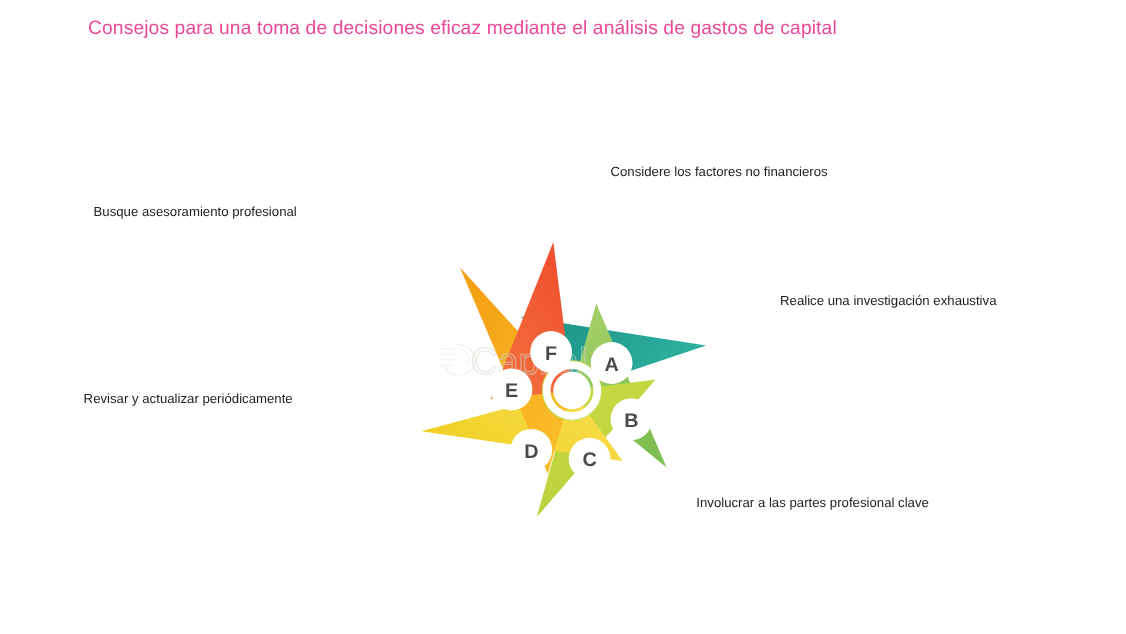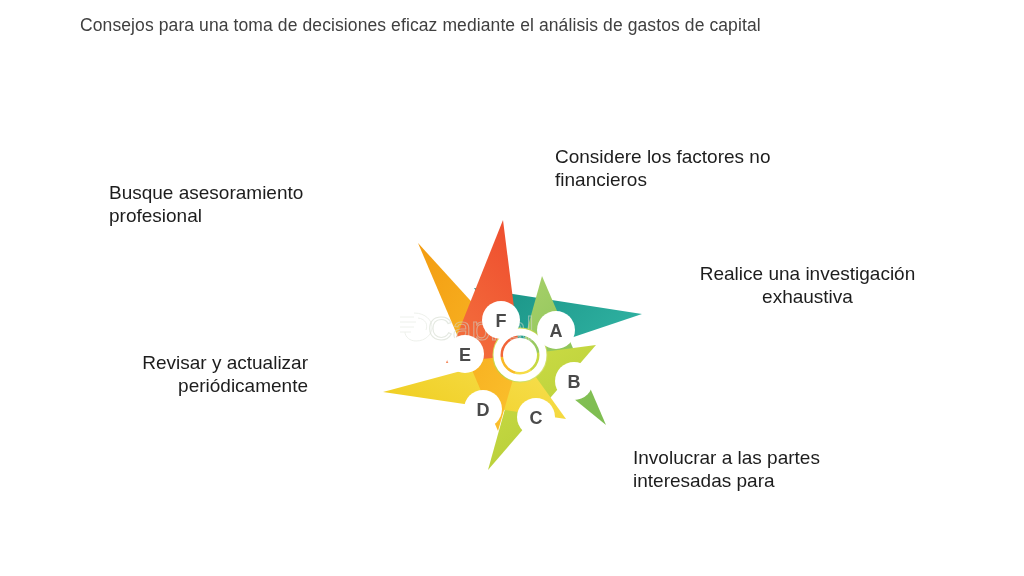--- a/index.html
+++ b/index.html
@@ -21,52 +21,52 @@
     height: 576px;
     background: #ffffff;
   }
   #page-title {
     position: absolute;
     left: 80px;
     top: 14px;
     font-size: 17.5px;
     line-height: 22px;
     letter-spacing: 0.1px;
-    color: #404040;
+    color: #ec4899;
     white-space: nowrap;
     font-weight: 400;
   }
   .diagram-wrap {
     position: absolute;
     left: 370px;
     top: 215px;
     width: 300px;
     height: 280px;
   }
   .diagram-wrap svg {
     display: block;
     width: 300px;
     height: 280px;
     overflow: visible;
   }
   .callout {
     position: absolute;
-    font-size: 19px;
+    font-size: 12px;
     line-height: 23px;
     color: #1d1d1d;
     font-weight: 400;
   }
   .callout.right { text-align: left; }
   .callout.left  { text-align: left; }
 
   #callout-a { left: 675px; top: 262px; width: 265px; text-align: center; }
   #callout-b { left: 633px; top: 446px; width: 260px; }
   #callout-c { left: 155px; top: 475px; width: 260px; }
-  #callout-d { left: 63px;  top: 351px; width: 245px; text-align: right; }
-  #callout-e { left: 85px;  top: 181px; width: 260px; margin-left: 24px; }
+  #callout-d { left: 76px;  top: 351px; width: 245px; }
+  #callout-e { left: 85px;  top: 181px; width: 260px; }
   #callout-f { left: 555px; top: 145px; width: 275px; }
 
   .blade-letter {
     font-family: "Liberation Sans", sans-serif;
     font-size: 18px;
     font-weight: 700;
     fill: #4a4a4a;
   }
   .wm-text {
     font-family: "Liberation Sans", sans-serif;
@@ -181,17 +181,17 @@
       </g>
       <g>
         <circle cx="131" cy="105" r="19" fill="#ffffff"></circle>
         <text class="blade-letter" x="131" y="112" text-anchor="middle">F</text>
       </g>
     </svg>
   </div>
 
   <div class="callout right" id="callout-f">Considere los factores no financieros</div>
   <div class="callout right" id="callout-a">Realice una investigación exhaustiva</div>
-  <div class="callout right" id="callout-b">Involucrar a las partes interesadas para</div>
+  <div class="callout right" id="callout-b">Involucrar a las partes profesional clave</div>
   <div class="callout left" id="callout-d">Revisar y actualizar periódicamente</div>
   <div class="callout left" id="callout-e">Busque asesoramiento profesional</div>
 
 </div>
 
 </body></html>

